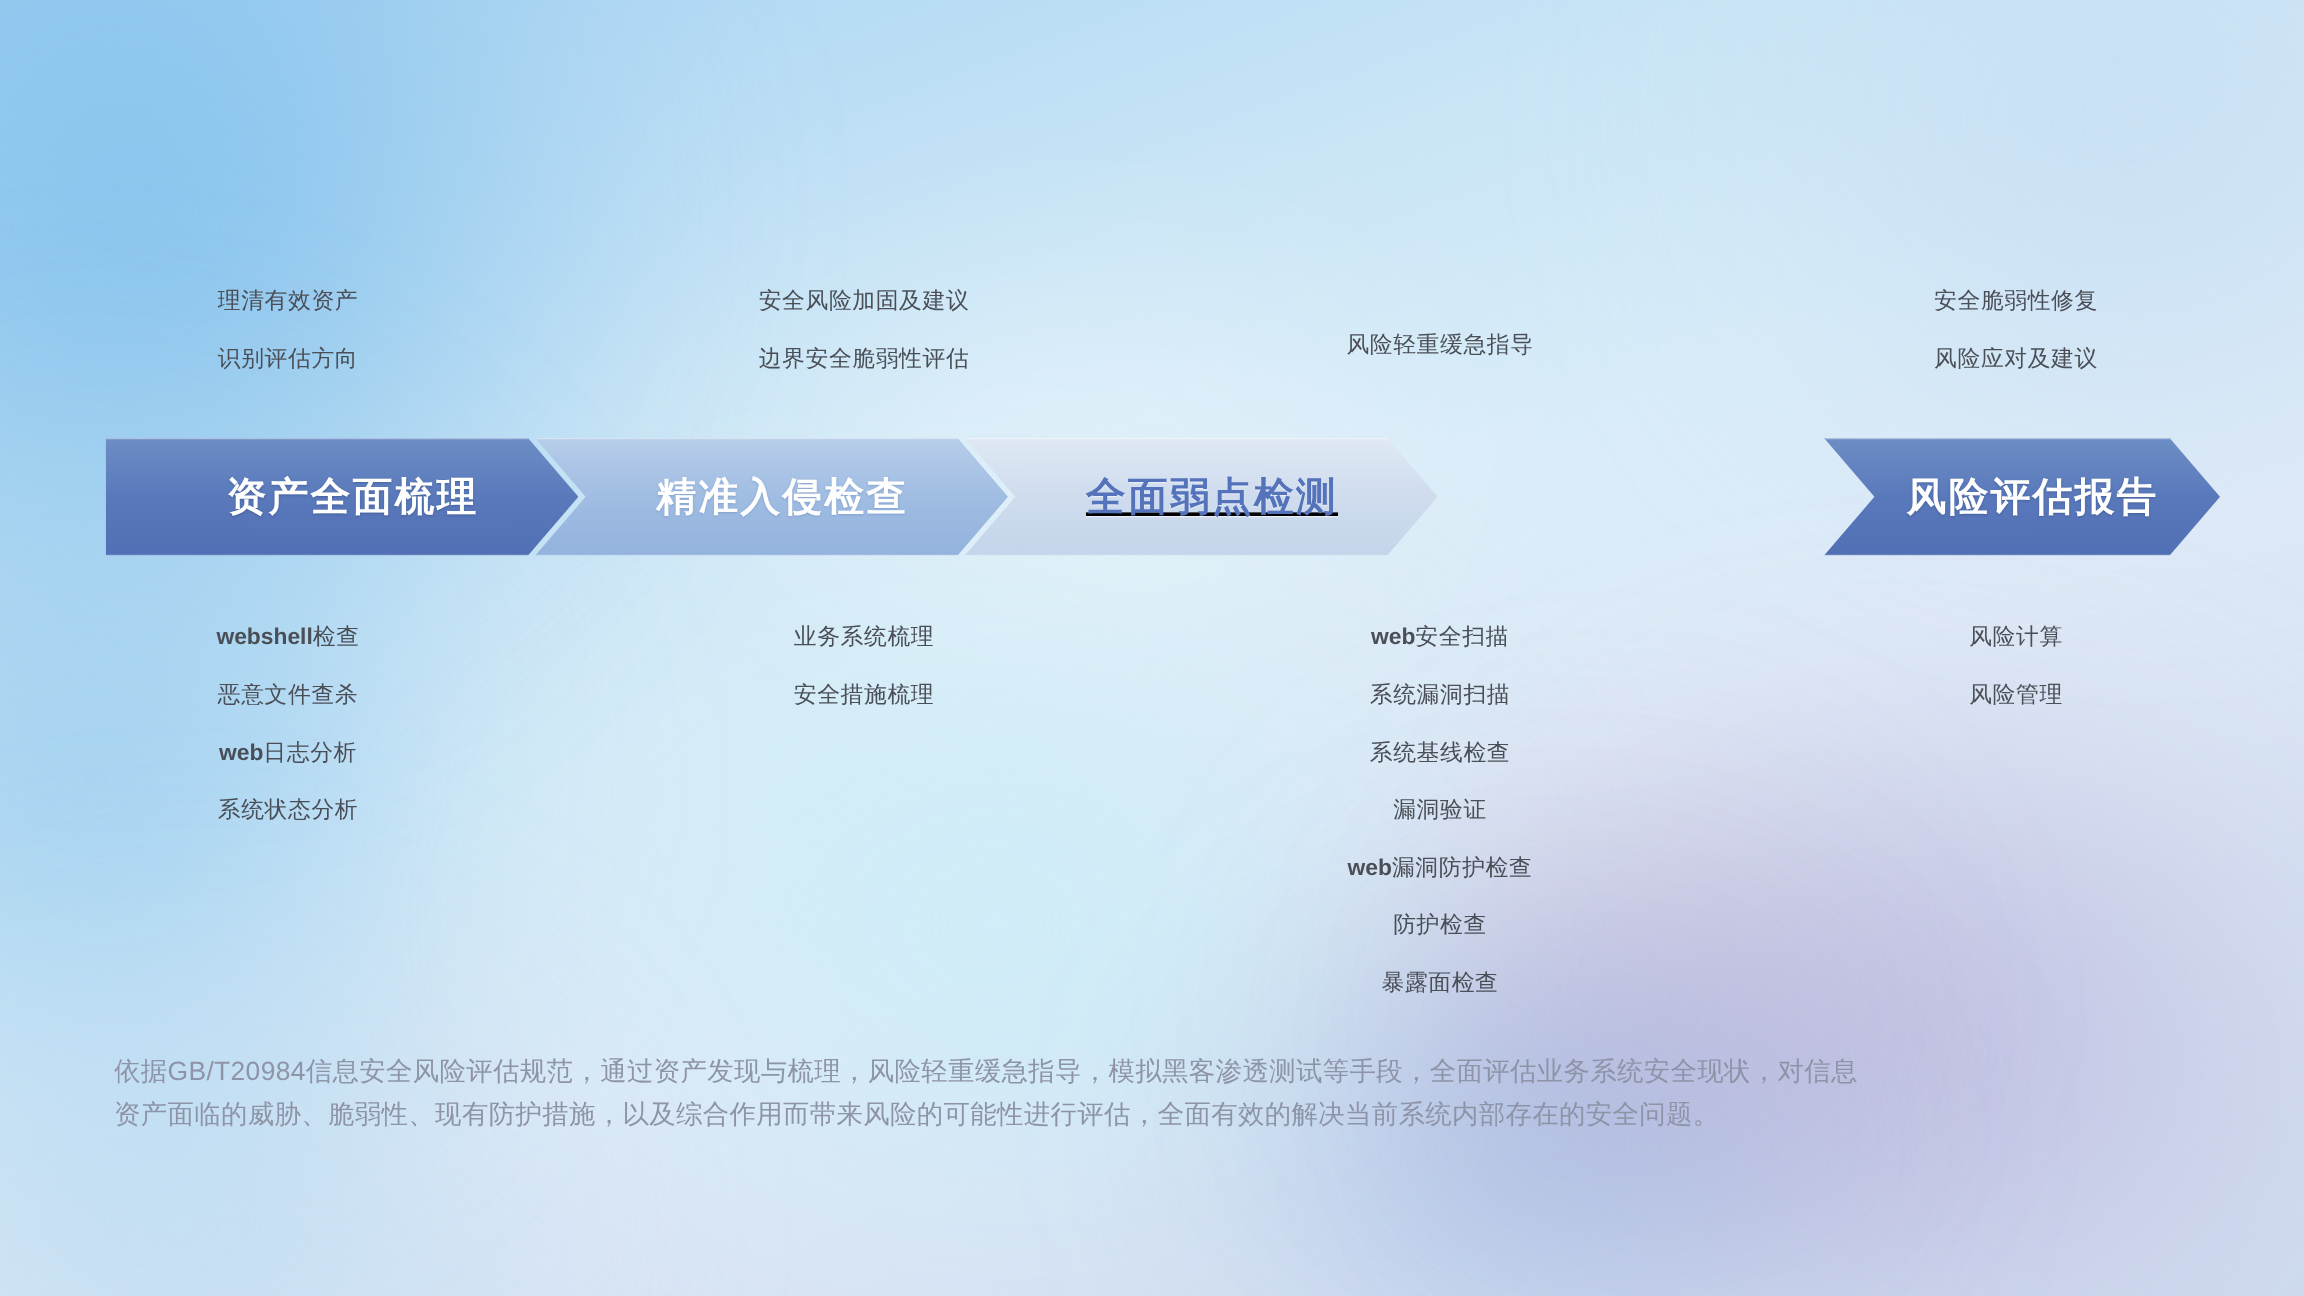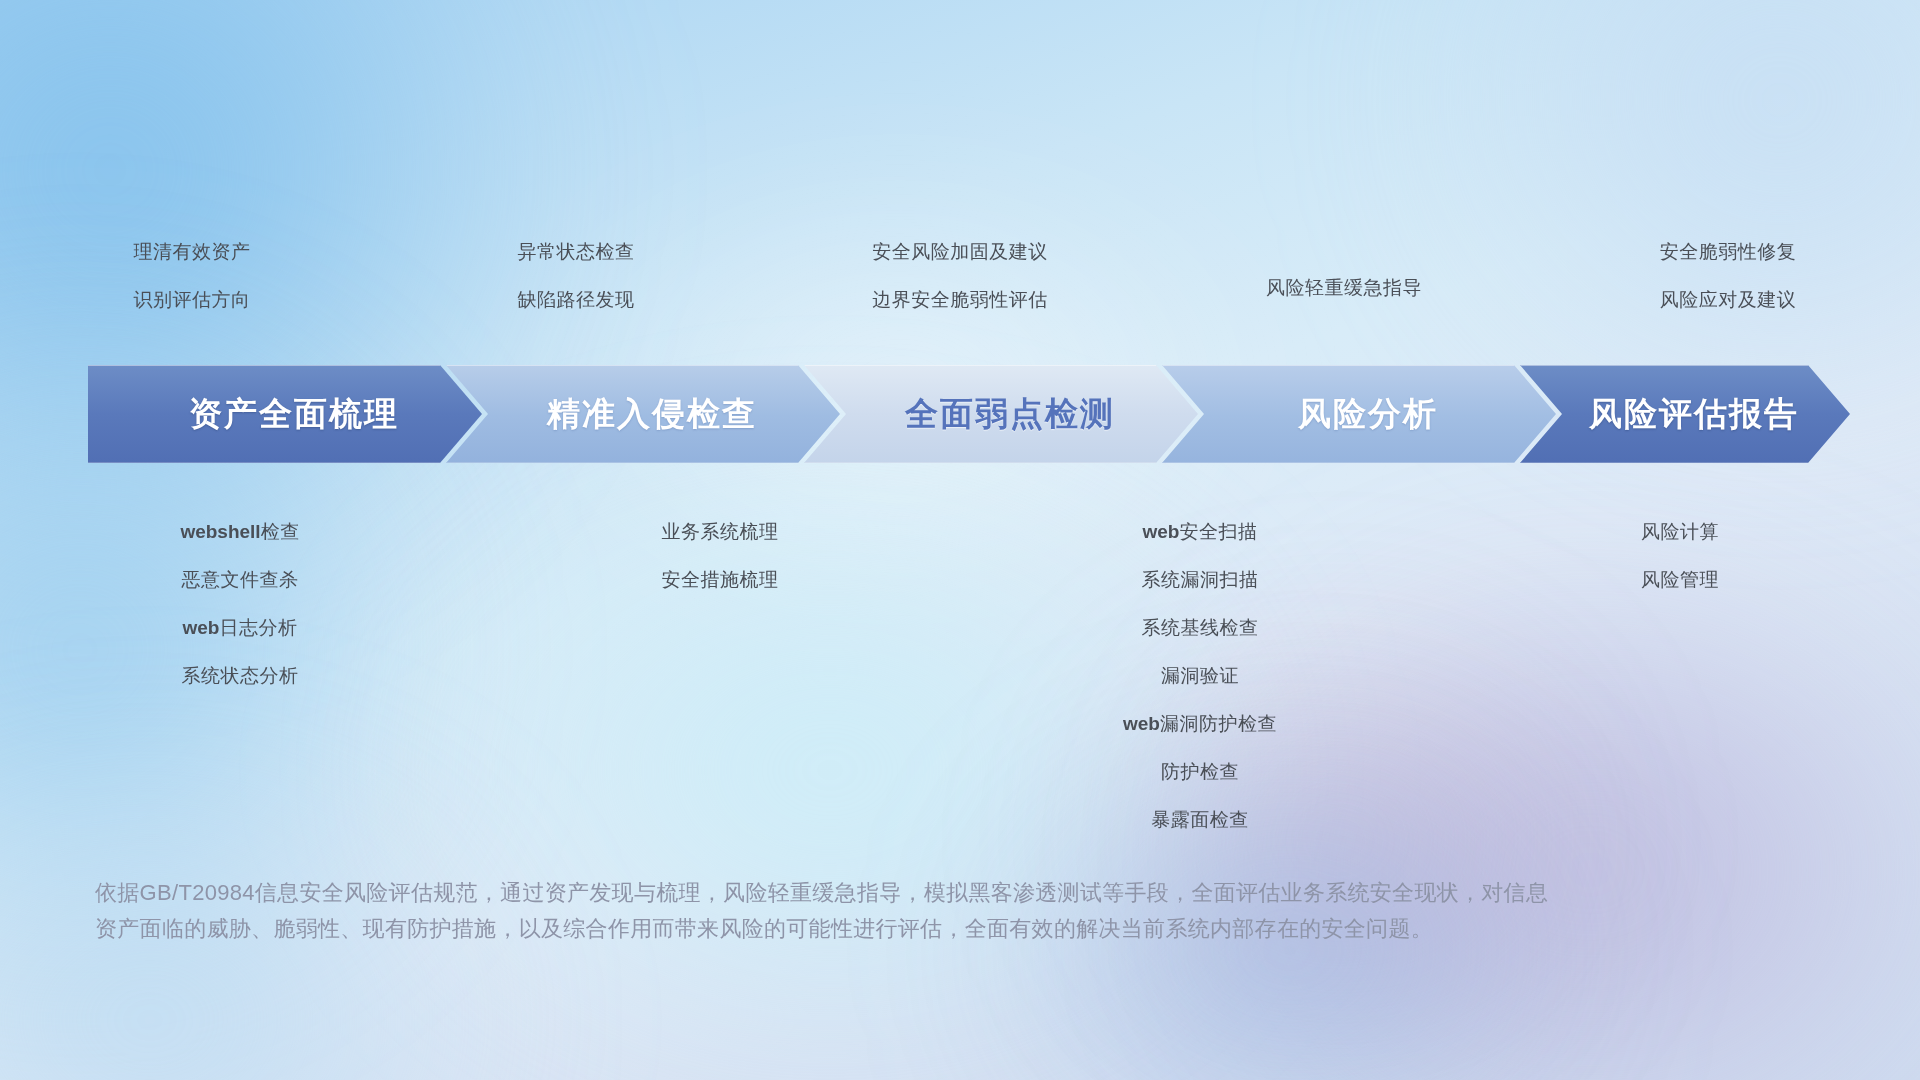--- a/index.html
+++ b/index.html
@@ -199,48 +199,41 @@
   </div>
 
   <div id="content">
 
     <div class="row-top">
       <div class="col">
         <div class="note">理清有效资产</div>
         <div class="note">识别评估方向</div>
       </div>
       <div class="col">
-        <div class="note">异常状态检查</div>
-        <div class="note">缺陷路径发现</div>
-      </div>
-      <div class="col">
         <div class="note">安全风险加固及建议</div>
         <div class="note">边界安全脆弱性评估</div>
       </div>
       <div class="col col-top-4">
         <div class="note">风险轻重缓急指导</div>
       </div>
       <div class="col">
         <div class="note">安全脆弱性修复</div>
         <div class="note">风险应对及建议</div>
       </div>
     </div>
 
     <div id="banner">
       <div class="chev first c1" style="left:0px; width:394px;">
         <span class="chev-label">资产全面梳理</span>
       </div>
       <div class="chev c2" style="left:358px; width:394px;">
         <span class="chev-label">精准入侵检查</span>
       </div>
-      <div class="chev c3" style="left:716px; width:394px;">
+      <div class="chev c3" style="left:716px; width:394px;text-decoration:underline;">
         <span class="chev-label">全面弱点检测</span>
-      </div>
-      <div class="chev c4" style="left:1074px; width:394px;">
-        <span class="chev-label">风险分析</span>
       </div>
       <div class="chev c5" style="left:1432px; width:330px;">
         <span class="chev-label">风险评估报告</span>
       </div>
     </div>
 
     <div class="row-bottom">
 
       <div class="col">
         <div class="note">

